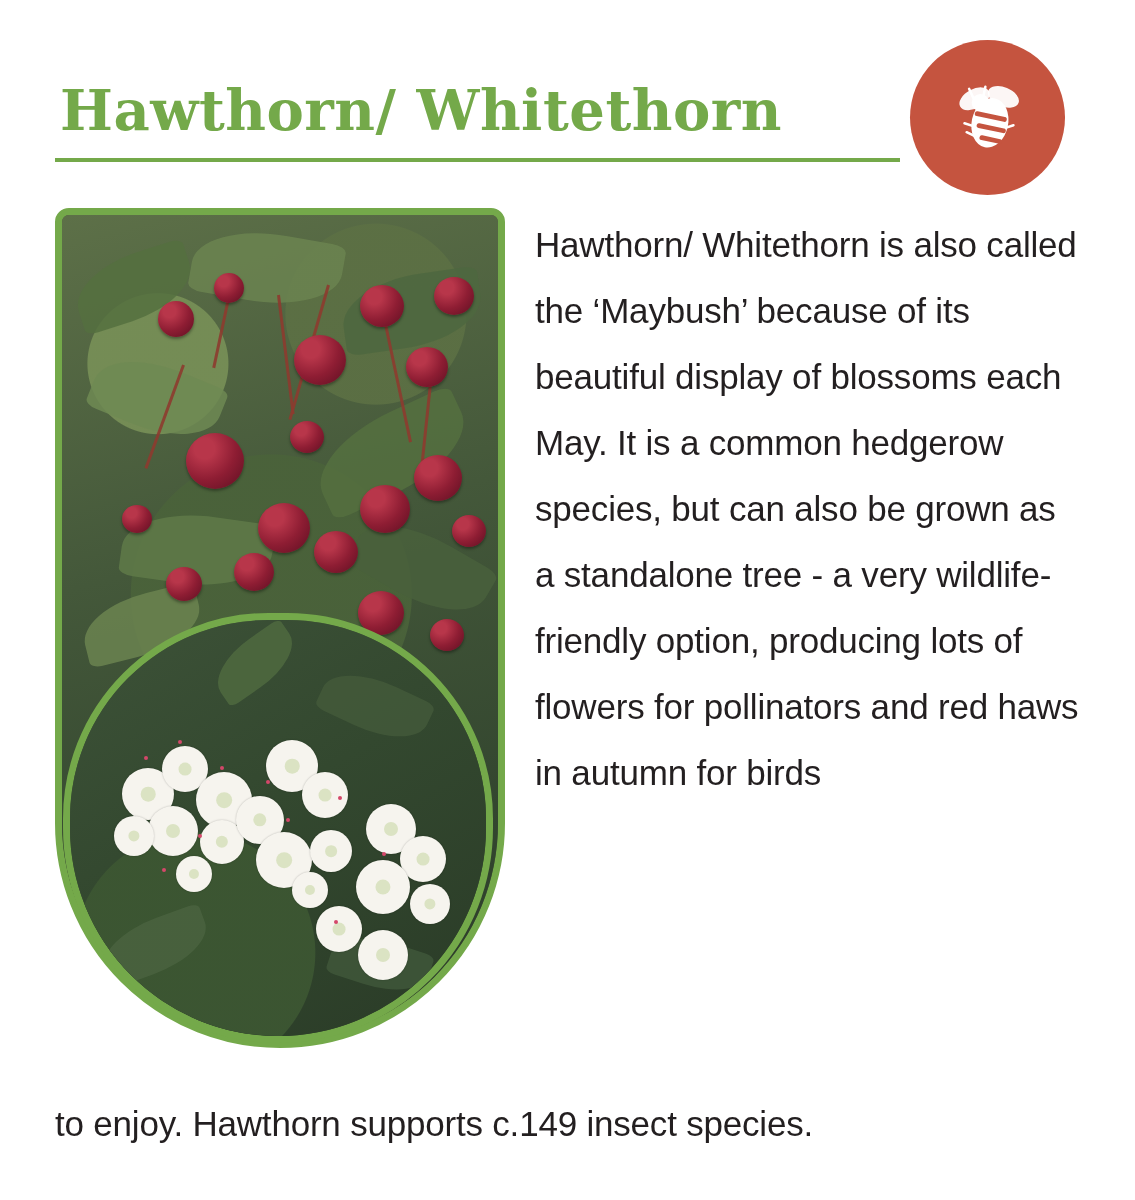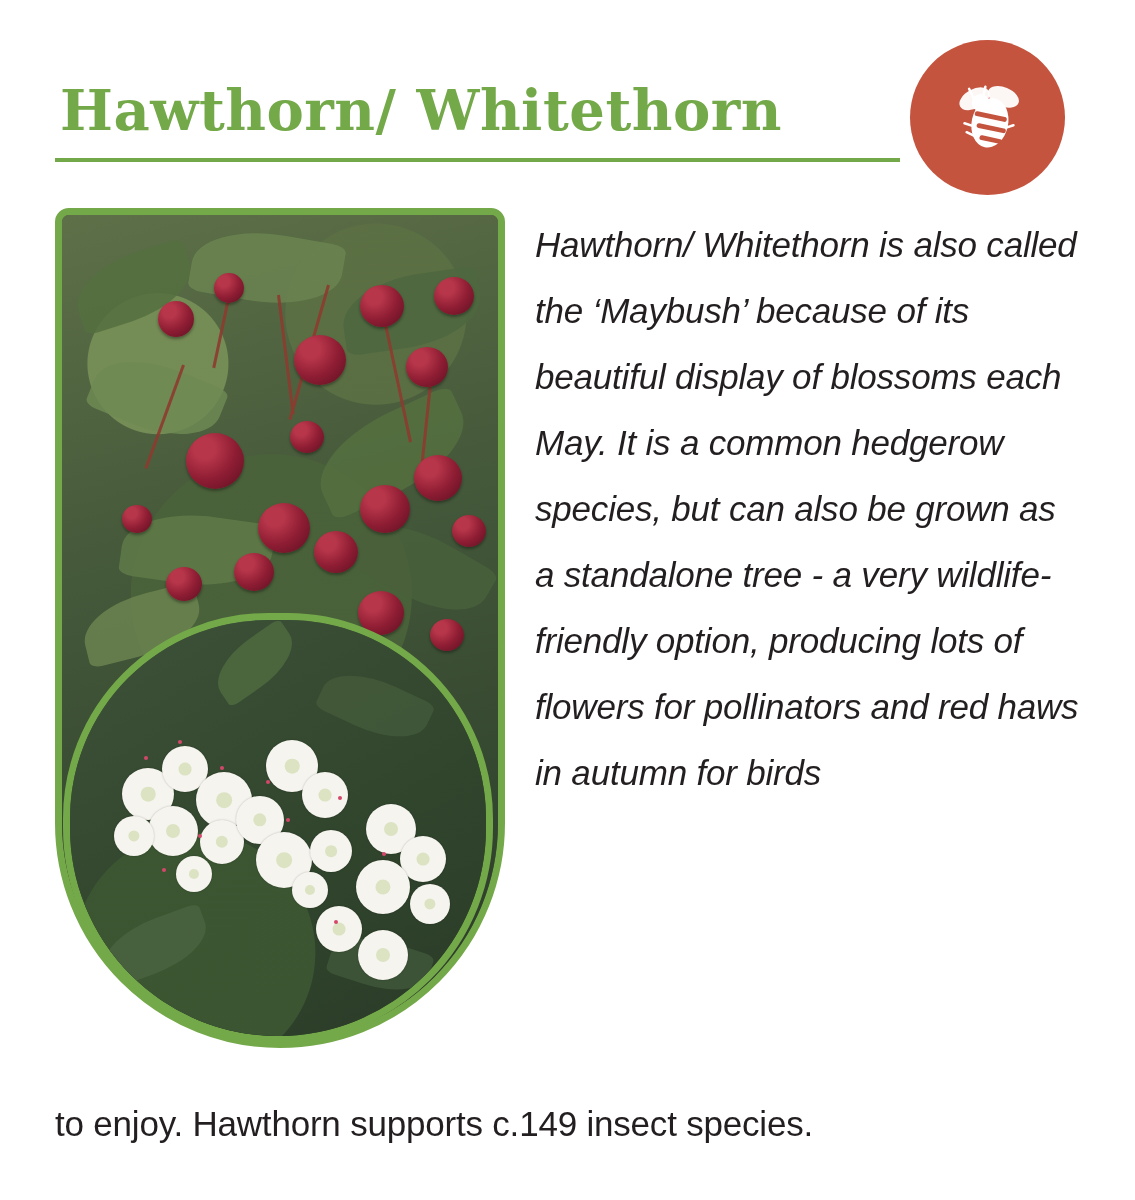--- a/index.html
+++ b/index.html
@@ -164,21 +164,20 @@
   
   .body-text {
     position: absolute;
     left: 535px;
     top: 212px;
     width: 545px;
     font-size: 35px;
     line-height: 66px;
     color: #231f20;
     letter-spacing: -0.2px;
-    font-style: italic;
   }
   .body-text-last {
     position: absolute;
     left: 55px;
     top: 1100px;
     width: 1025px;
     text-align: left;
     font-size: 35px;
     line-height: 48px;
     color: #231f20;

